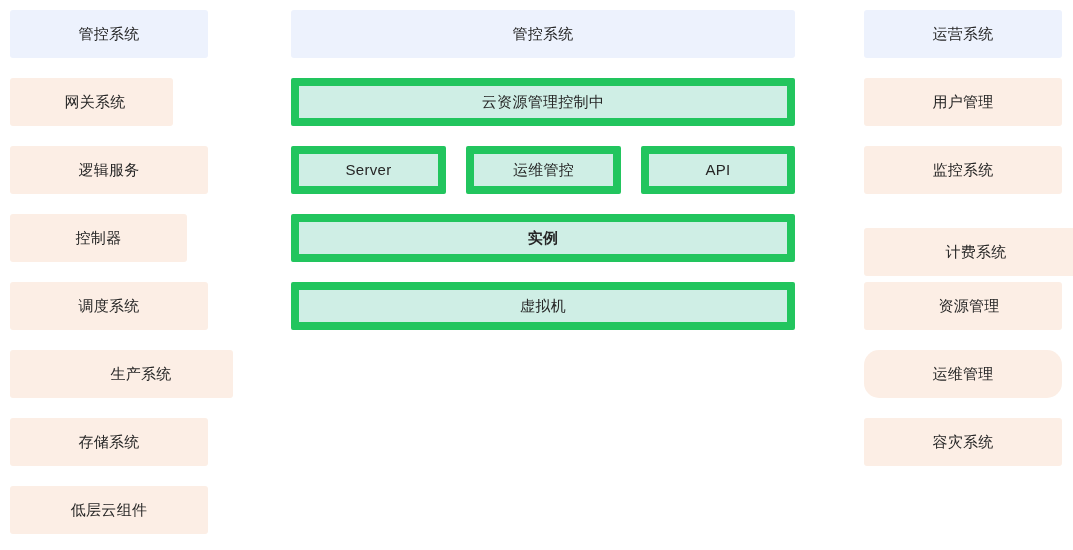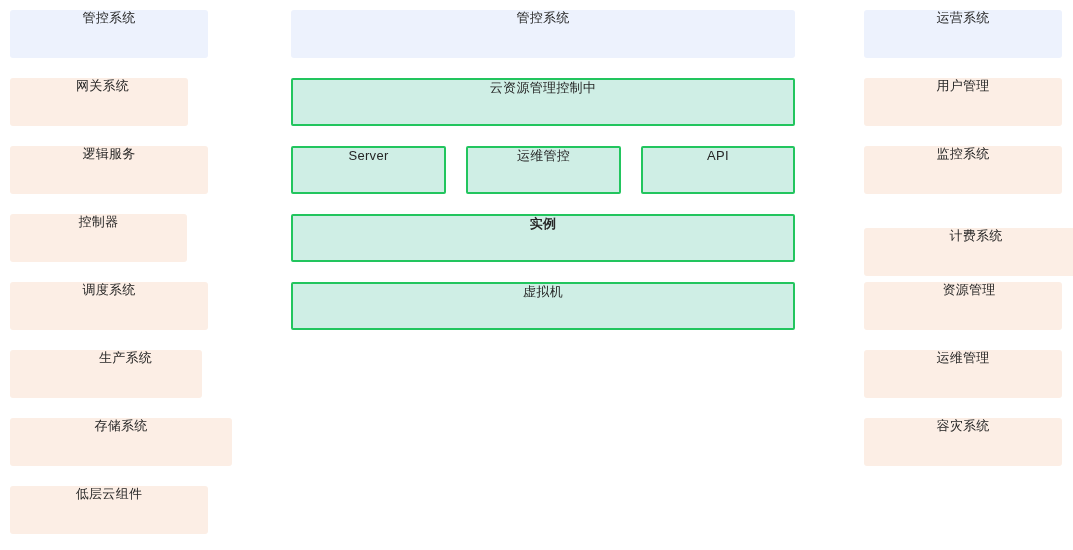--- a/index.html
+++ b/index.html
@@ -25,69 +25,69 @@
     height: 550px;
   }
   #left-column  { left: 10px;  width: 198px; }
   #center-column{ left: 291px; width: 504px; }
   #right-column { left: 864px; width: 198px; }
 
   .cell {
     position: absolute;
     box-sizing: border-box;
     display: flex;
-    align-items: flex-start;
+    align-items: center;
     justify-content: center;
     text-align: center;
     color: #262626;
-    font-size: 13px;
+    font-size: 15px;
     line-height: 1.2;
     letter-spacing: 0.3px;
     height: 48px;
     border-radius: 3px;
   }
   .cell.blue  { background: #edf2fd; }
   .cell.peach { background: #fceee5; }
 
   .cell.teal {
     background: #cfeee5;
-    border: 2px solid #22c55e;
+    border: 8px solid #22c55e;
     border-radius: 2px;
   }
 
   .cell-label {
     display: block;
     pointer-events: none;
   }
 </style>
 </head>
 <body>
 
 <div id="canvas">
 
   <div class="col" id="left-column">
       <div class="cell blue" style="top: 10px; left: 0px; width: 198px;">
         <span class="cell-label">管控系统</span>
       </div>
-      <div class="cell peach" style="top: 78px; left: 0px; width: 178px; padding-left: 7px;">
+      <div class="cell peach" style="top: 78px; left: 0px; width: 163px; padding-left: 7px;">
         <span class="cell-label">网关系统</span>
       </div>
       <div class="cell peach" style="top: 146px; left: 0px; width: 198px;">
         <span class="cell-label">逻辑服务</span>
       </div>
       <div class="cell peach" style="top: 214px; left: 0px; width: 177px;">
         <span class="cell-label">控制器</span>
       </div>
       <div class="cell peach" style="top: 282px; left: 0px; width: 198px;">
         <span class="cell-label">调度系统</span>
       </div>
-      <div class="cell peach" style="top: 350px; left: 0px; width: 192px; padding-left: 39px;">
+      <div class="cell peach" style="top: 350px; left: 0px; width: 223px; padding-left: 39px;">
         <span class="cell-label">生产系统</span>
       </div>
-      <div class="cell peach" style="top: 418px; left: 0px; width: 222px;">
+      <div class="cell peach" style="top: 418px; left: 0px; width: 198px;">
         <span class="cell-label">存储系统</span>
       </div>
       <div class="cell peach" style="top: 486px; left: 0px; width: 198px;">
         <span class="cell-label">低层云组件</span>
       </div>
     </div>
 
   <div class="col" id="center-column">
       <div class="cell blue" style="top: 10px; left: 0px; width: 504px;">
         <span class="cell-label">管控系统</span>
@@ -121,21 +121,21 @@
       </div>
       <div class="cell peach" style="top: 146px; left: 0px; width: 198px;">
         <span class="cell-label">监控系统</span>
       </div>
       <div class="cell peach" style="top: 228px; left: 0px; width: 224px;">
         <span class="cell-label">计费系统</span>
       </div>
       <div class="cell peach" style="top: 282px; left: 0px; width: 198px; padding-left: 12px;">
         <span class="cell-label">资源管理</span>
       </div>
-      <div class="cell peach" style="top: 350px; left: 0px; width: 198px;">
+      <div class="cell peach" style="top: 350px; left: 0px; width: 198px; border-radius: 15px;">
         <span class="cell-label">运维管理</span>
       </div>
       <div class="cell peach" style="top: 418px; left: 0px; width: 198px;">
         <span class="cell-label">容灾系统</span>
       </div>
     </div>
 
 </div>
 
 </body></html>

